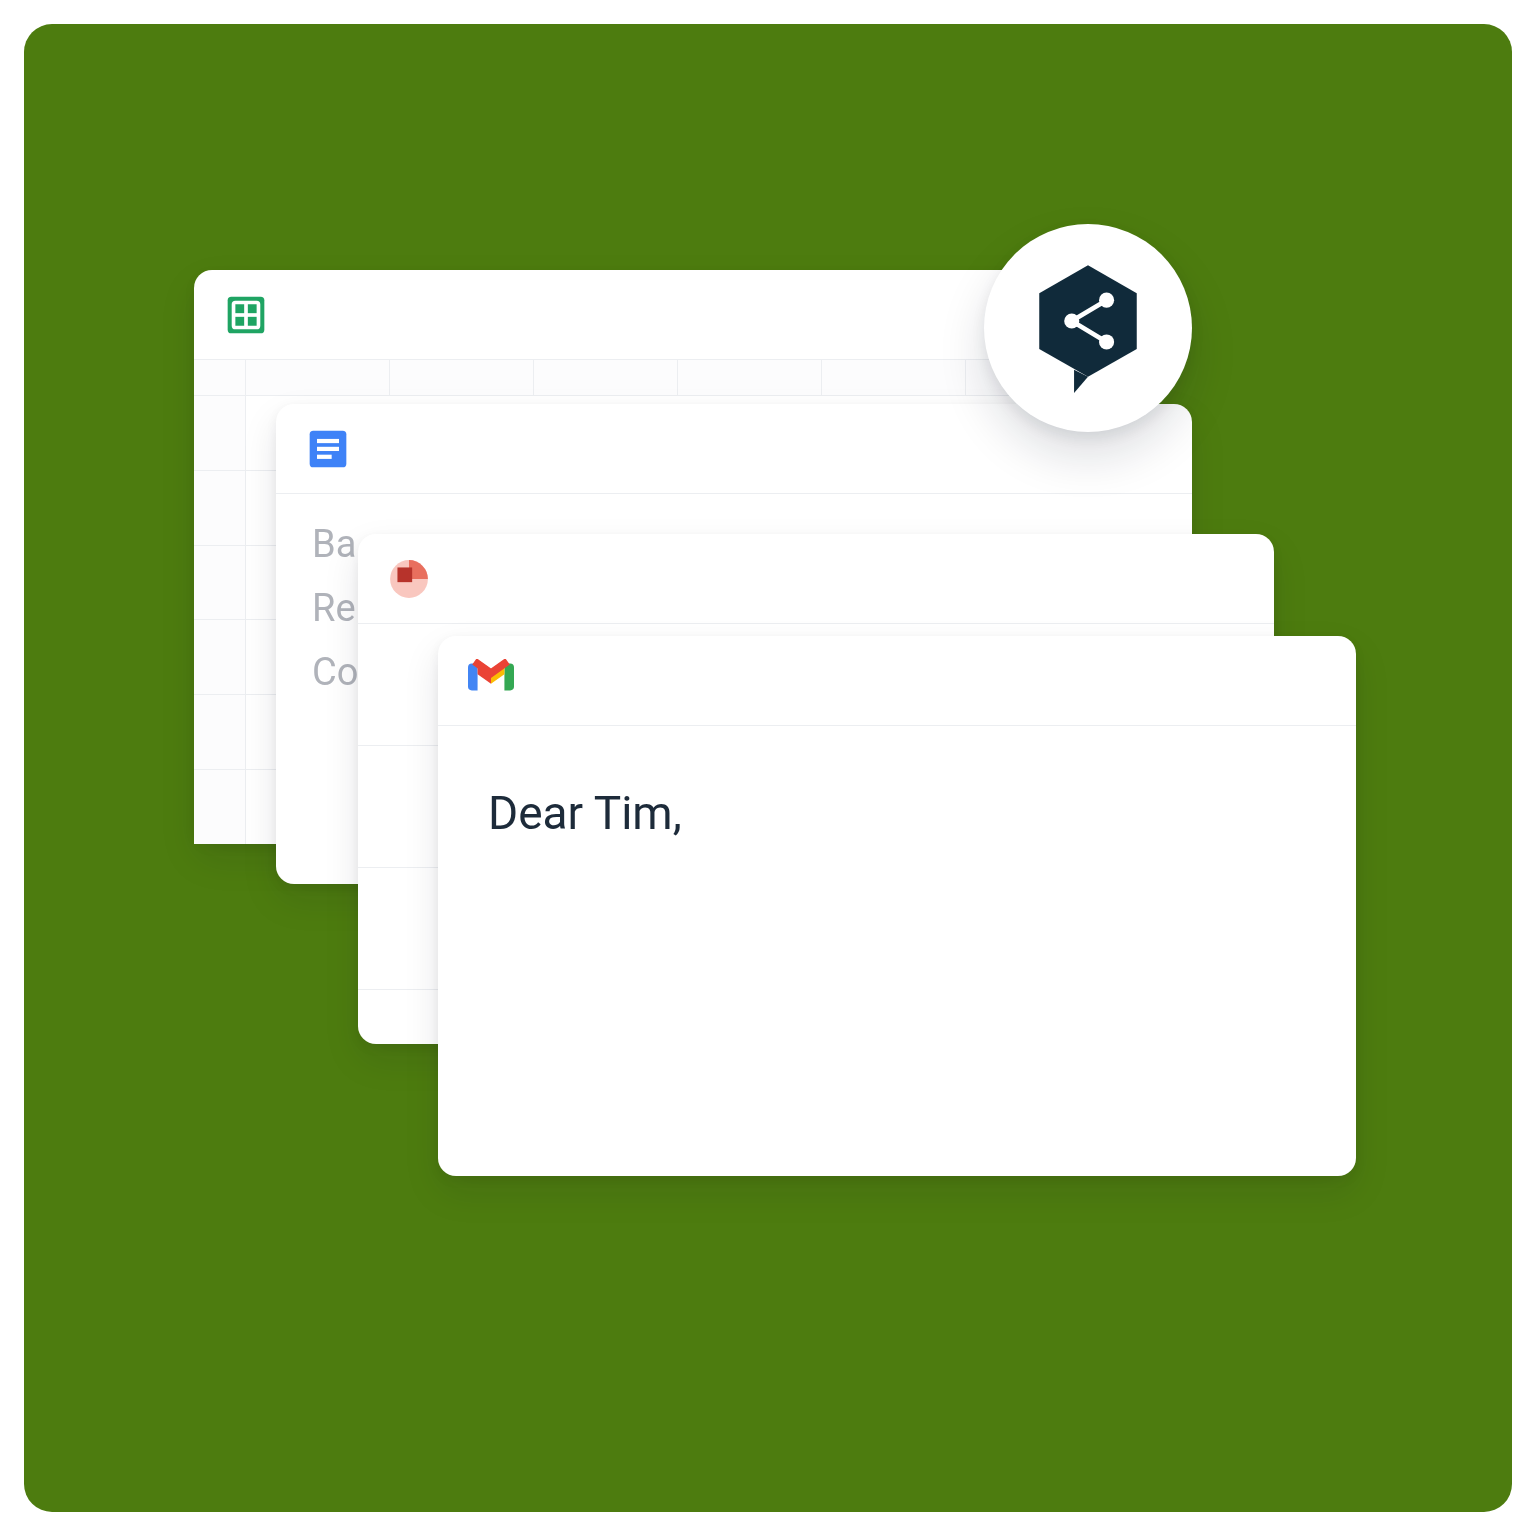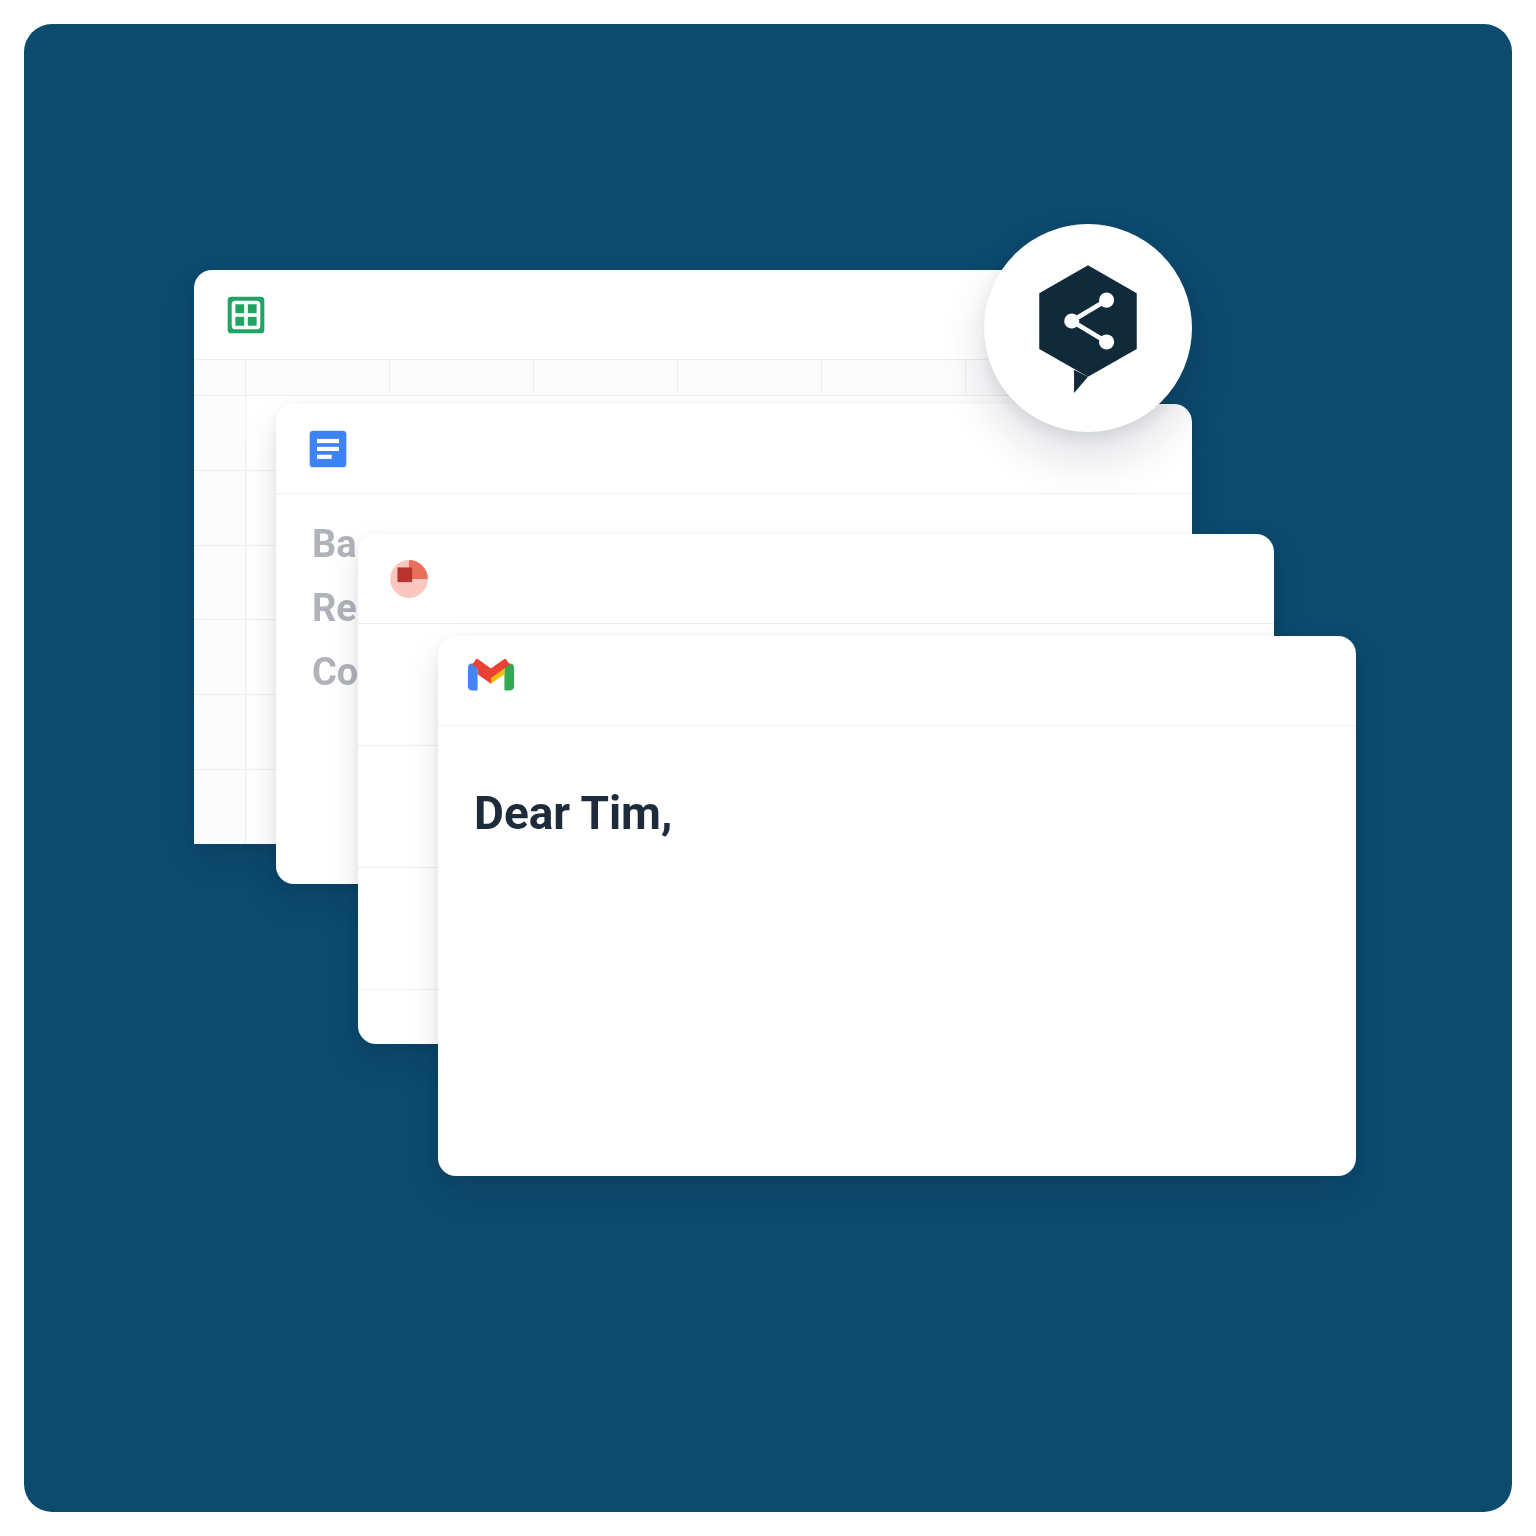--- a/index.html
+++ b/index.html
@@ -8,25 +8,24 @@
     height: 1536px;
     background: #ffffff;
     font-family: -apple-system, BlinkMacSystemFont, "Segoe UI", Roboto, Helvetica, Arial, sans-serif;
     display: flex;
     align-items: center;
     justify-content: center;
   }
   .stage {
     width: 1488px;
     height: 1488px;
-    background: #0c4a6e;
+    background: #4d7c0f;
     border-radius: 28px;
     position: relative;
     overflow: hidden;
-    font-weight: bold;
   }
   .card {
     position: absolute;
     background: #ffffff;
     border-radius: 18px;
     box-shadow: 0 4px 12px rgba(16,24,40,0.06), 0 16px 36px rgba(16,24,40,0.10);
   }
   .card-header {
     height: 90px;
     border-bottom: 1px solid #eceef1;
@@ -109,21 +108,21 @@
   }
 
   
   .gmail {
     left: 414px;
     top: 612px;
     width: 918px;
     height: 540px;
   }
   .gmail-body {
-    padding: 56px 50px 40px 36px;
+    padding: 56px 50px 40px 50px;
     color: #1d2b3a;
     font-size: 46px;
     line-height: 1.35;
   }
   .gmail-body p { margin-bottom: 38px; }
 
   
   .badge {
     position: absolute;
     left: 960px;

